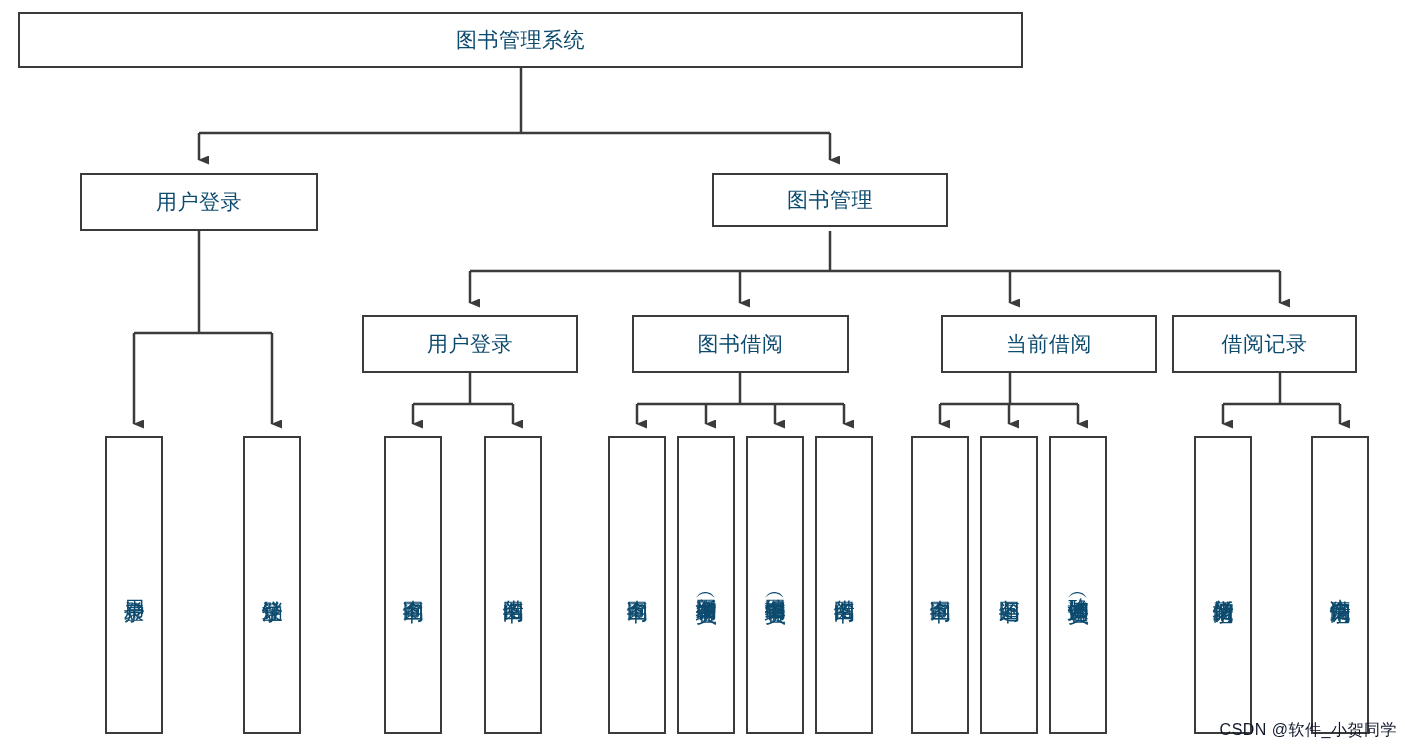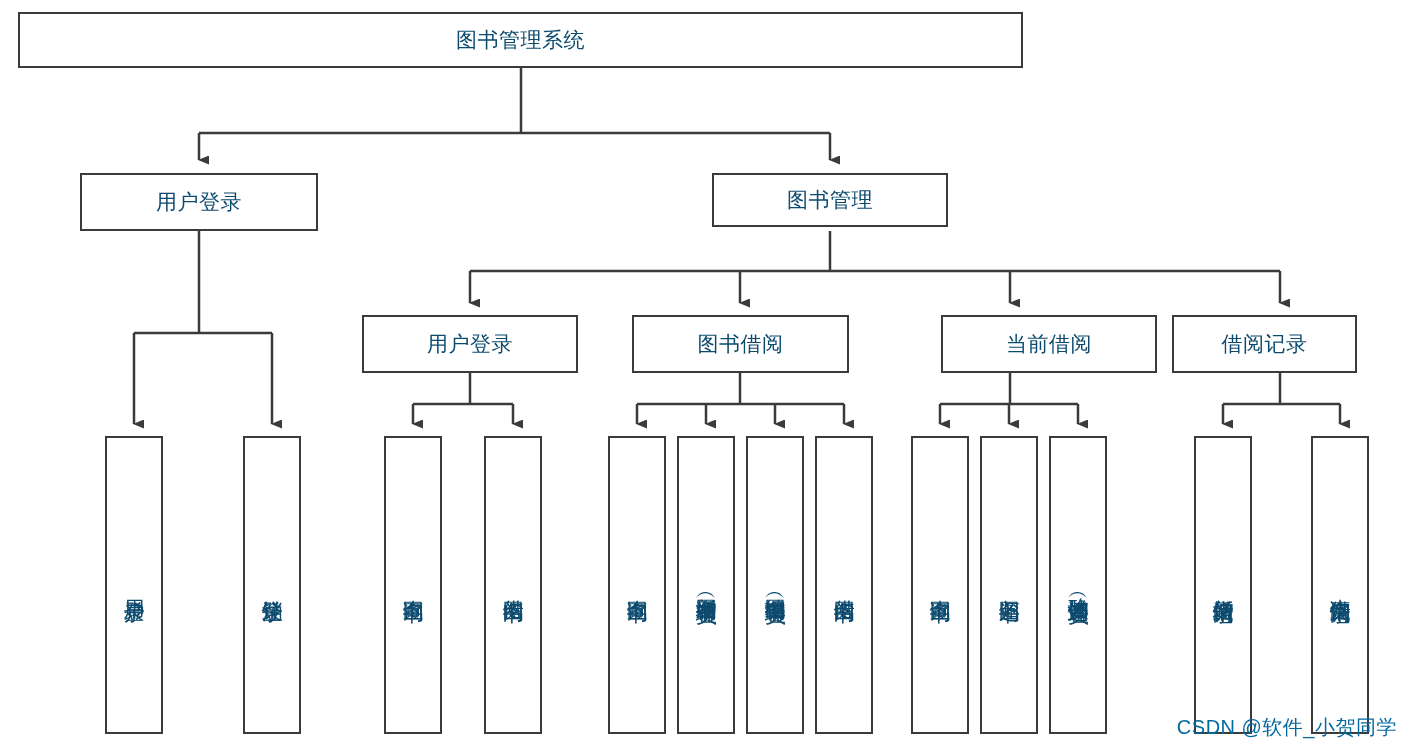--- a/index.html
+++ b/index.html
@@ -54,22 +54,22 @@
   }
   .node-v .vlabel {
     writing-mode: vertical-rl;
     text-orientation: upright;
     white-space: nowrap;
   }
   #watermark {
     position: absolute;
     right: 8px;
     bottom: 6px;
-    font-size: 20px;
-    color: #0369a1;
+    font-size: 16px;
+    color: #0f172a;
     letter-spacing: 0.5px;
     z-index: 3;
     white-space: nowrap;
   }
 </style>
 </head>
 <body>
 
 <div id="canvas">
 

